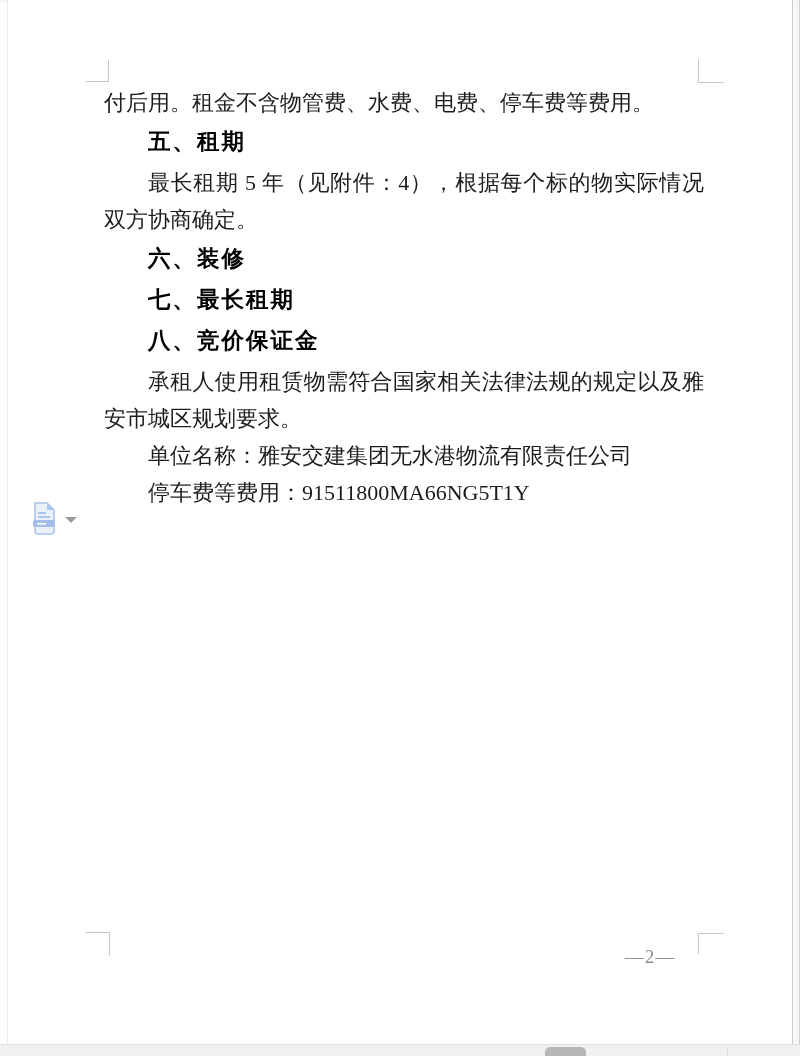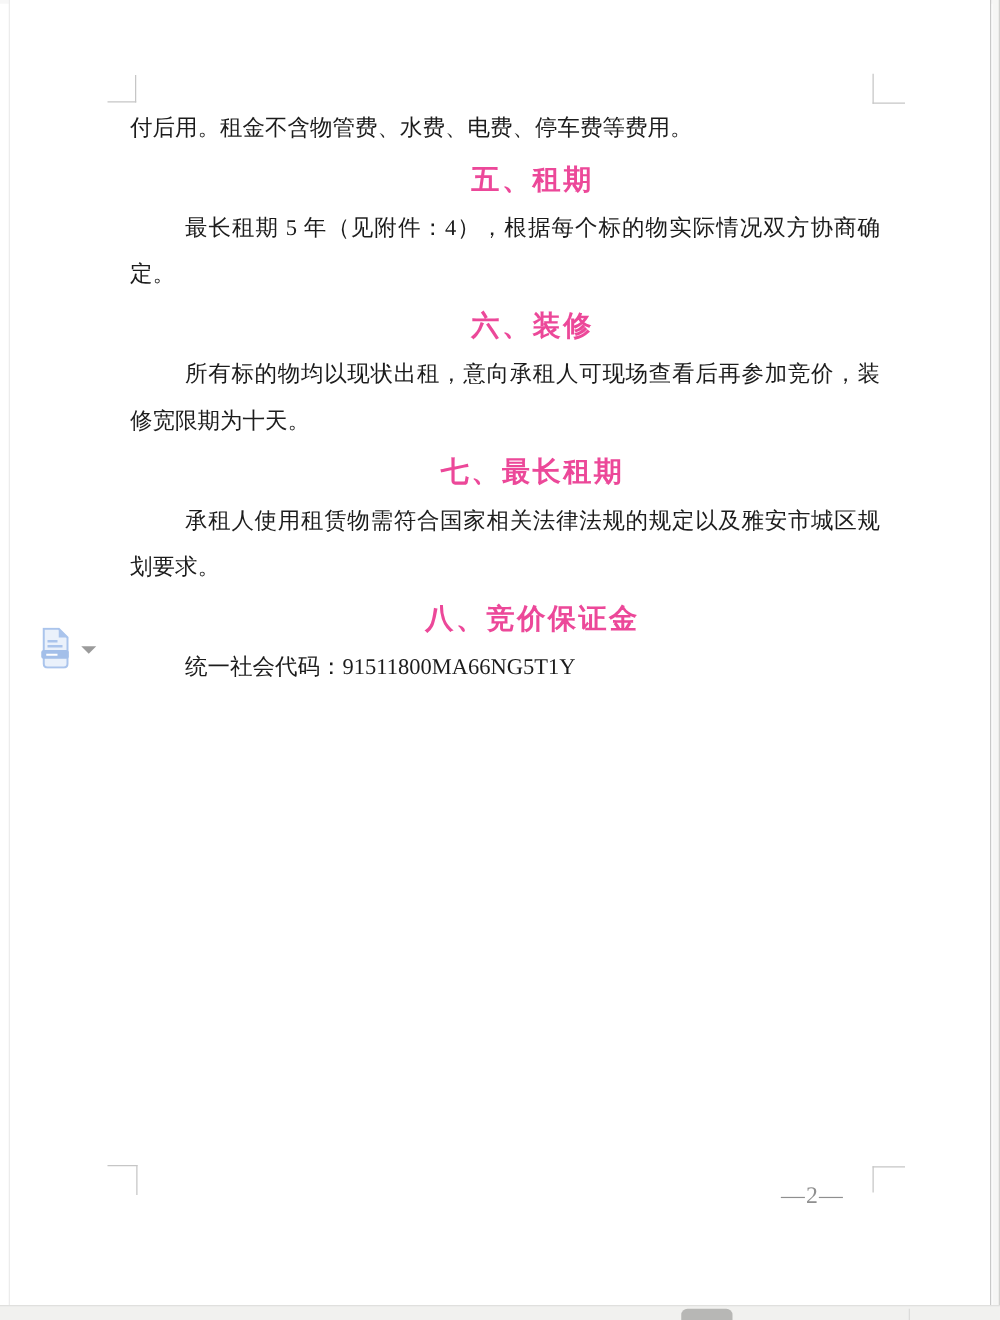--- a/index.html
+++ b/index.html
@@ -19,28 +19,28 @@
     background:#f6f6f5; border-right:1px solid #d2d2d0; box-sizing:border-box;
   }
   .crop { position:absolute; }
   .crop.tl { left:78px;  top:60px;  width:22px; height:21px; border-right:1px solid #c6c6c6; border-bottom:1px solid #c6c6c6; }
   .crop.tr { left:690px; top:59px;  width:25px; height:23px; border-left:1px  solid #c6c6c6; border-bottom:1px solid #c6c6c6; }
   .crop.bl { left:78px;  top:932px; width:23px; height:23px; border-right:1px solid #c6c6c6; border-top:1px solid #c6c6c6; }
   .crop.br { left:690px; top:933px; width:25px; height:20px; border-left:1px  solid #c6c6c6; border-top:1px solid #c6c6c6; }
 
   .content { position:absolute; left:96px; top:84px; width:600px; }
   .para {
-    margin:0; font-size:18px; line-height:37px; color:#1c1c1c;
+    margin:0; font-size:22px; line-height:37px; color:#1c1c1c;
     text-align:justify; text-justify:inter-ideograph;
   }
   .para.indent { text-indent:44px; }
   .para.heading {
-    font-family:Liberation Serif, serif;
+    font-family:Liberation Mono, monospace;
     font-weight:700; font-size:22.5px; letter-spacing:2px;
-    color:#ec4899; text-indent:44px; text-align:center; margin:4px 0 2px 0;
+    color:#000000; text-indent:44px; text-align:left; margin:4px 0 2px 0;
   }
 
   .page-num {
     position:absolute; left:606px; top:946px; width:72px; text-align:center;
     font-size:19px; color:#8f8f8f; letter-spacing:1px;
   }
 
   .margin-widget {
     position:absolute; left:31px; top:502px;
     display:flex; align-items:center; cursor:pointer;
@@ -73,25 +73,25 @@
     <div class="crop tl"></div>
     <div class="crop tr"></div>
     <div class="crop bl"></div>
     <div class="crop br"></div>
 
     <div class="content" id="doc-content">
         <div class="para">付后用。租金不含物管费、水费、电费、停车费等费用。</div>
         <div class="para heading">五、租期</div>
         <div class="para indent">最长租期 5 年（见附件：4），根据每个标的物实际情况双方协商确定。</div>
         <div class="para heading">六、装修</div>
-        <div class="para indent">所有标的物均以现状出租，意向承租人可现场查看后再参加竞价，装修宽限期为十天。</div>
         <div class="para heading">七、最长租期</div>
+        <div class="para heading">八、竞价保证金</div>
         <div class="para indent">承租人使用租赁物需符合国家相关法律法规的规定以及雅安市城区规划要求。</div>
-        <div class="para heading">八、竞价保证金</div>
-        <div class="para indent">统一社会代码：91511800MA66NG5T1Y</div>
+        <div class="para indent">单位名称：雅安交建集团无水港物流有限责任公司</div>
+        <div class="para indent">停车费等费用：91511800MA66NG5T1Y</div>
       </div>
 
     <div class="page-num">—2—</div>
   </div>
 
   <div class="right-gutter"></div>
 
   <div class="margin-widget">
     <svg width="26" height="33" viewBox="0 0 26 33">
       <path d="M4 1 h12 l7 7 v21 q0 3 -3 3 H7 q-3 0 -3 -3 Z" fill="#eaf1fb" stroke="#aac4ec" stroke-width="1.6"></path>

